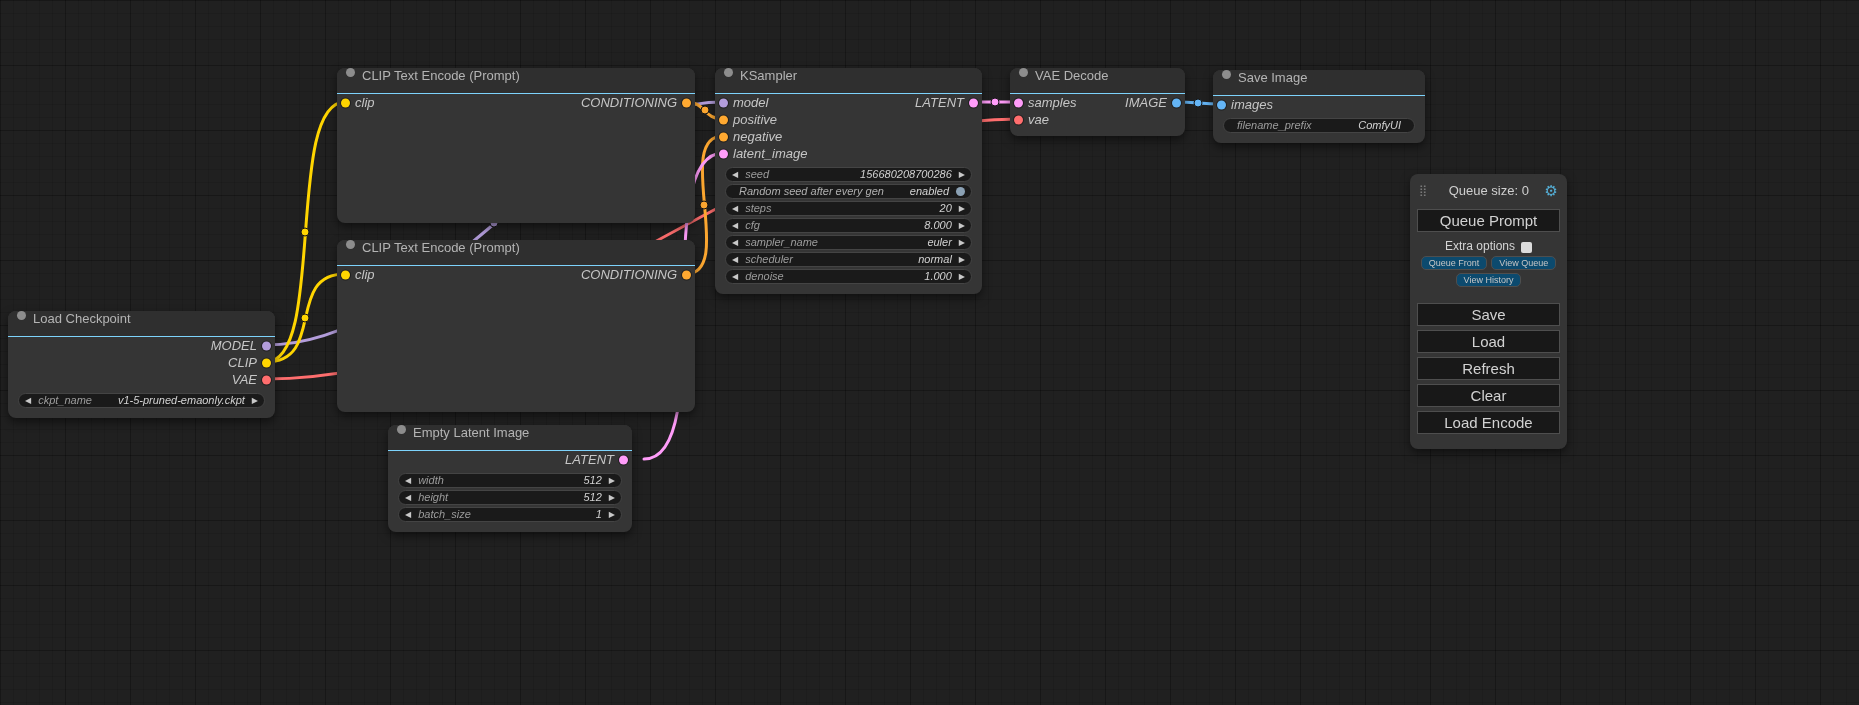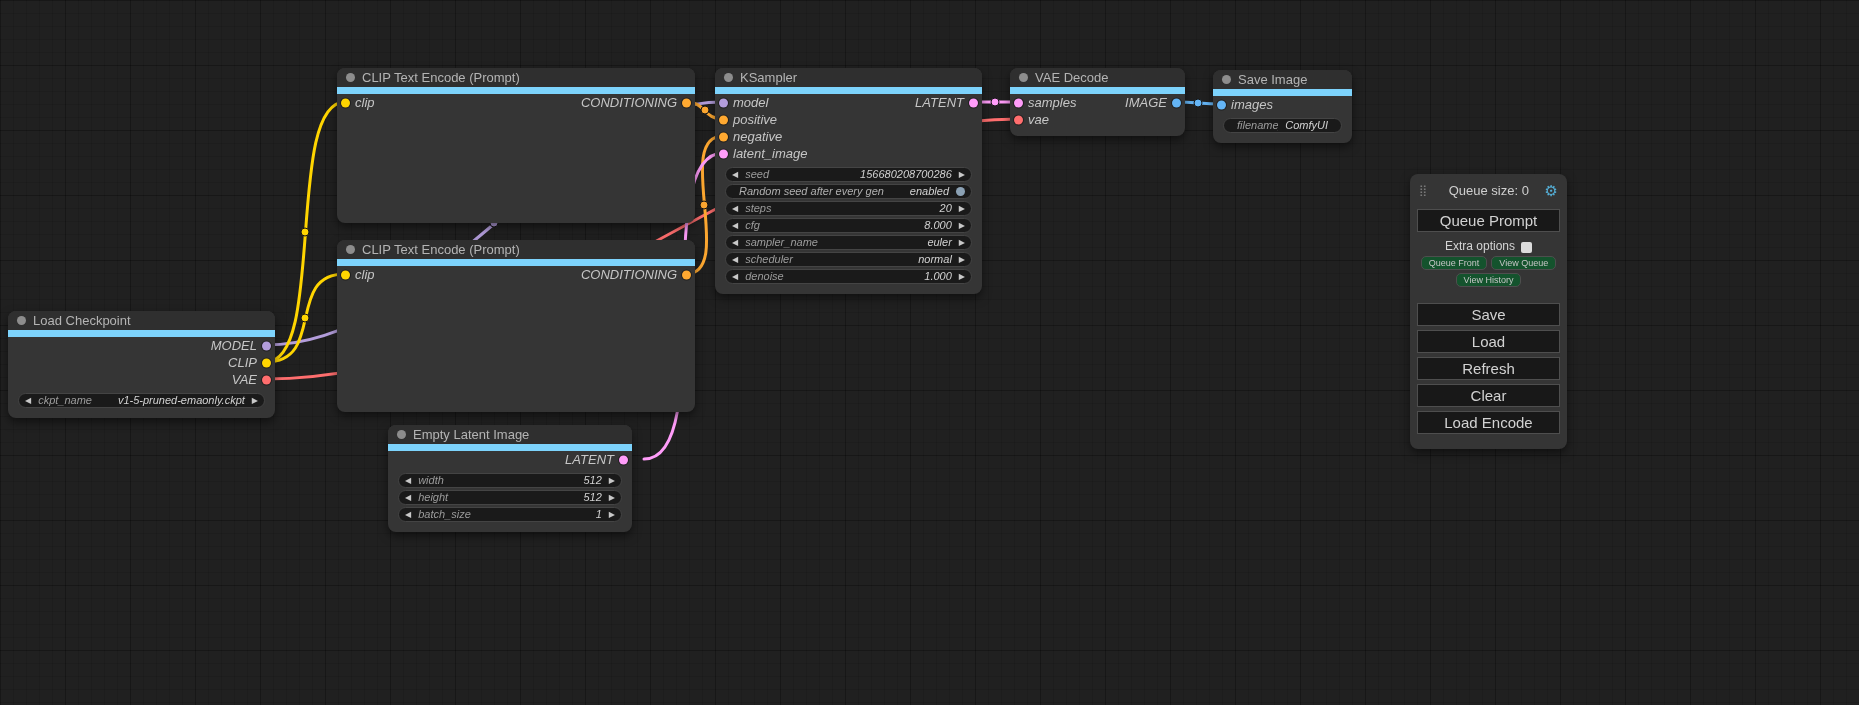--- a/index.html
+++ b/index.html
@@ -11,23 +11,23 @@
       linear-gradient(90deg, rgba(0,0,0,.22) 1px, transparent 1px),
       linear-gradient(rgba(0,0,0,.10) 1px, transparent 1px),
       linear-gradient(90deg, rgba(0,0,0,.10) 1px, transparent 1px);
     background-size:65px 65px, 65px 65px, 13px 13px, 13px 13px; }
   #wires { position:absolute; left:0; top:0; width:1859px; height:705px; }
   #wires path { fill:none; stroke-width:3; stroke-linecap:round; }
   #wires circle { stroke:#141414; stroke-width:1; }
 
   .node { position:absolute; background:#353535; border-radius:8px; overflow:hidden;
     box-shadow:0 4px 10px rgba(0,0,0,.5); display:flex; flex-direction:column; }
-  .node-title { flex:0 0 26px; height:26px; display:flex; align-items:center; gap:7px;
+  .node-title { flex:0 0 26px; height:26px; display:flex; align-items:flex-start; gap:7px;
     padding:0 9px; background:#2f2f2f; color:#b4b4b4; font-size:13px;
-    border-bottom:7px solid #7dd3fc; }
+    border-bottom:1px solid #7dd3fc; }
   .collapse-dot { width:9px; height:9px; border-radius:50%; background:#8d8d8d; flex:0 0 9px; }
   .title-text { white-space:nowrap; overflow:hidden; }
 
   .slot-row { position:relative; flex:0 0 17px; height:17px; display:flex; align-items:center;
     padding:0 18px; font-size:13px; color:#c6c6c6;font-style:italic; }
   .slot-row.both { justify-content:space-between; }
   .slot-row.in-only { justify-content:flex-start; }
   .slot-row.out-only { justify-content:flex-end; }
   .slot-dot { position:absolute; top:50%; transform:translateY(-50%); width:9px; height:9px;
     border-radius:50%; box-shadow:0 0 0 1px rgba(0,0,0,.4); }
@@ -56,21 +56,21 @@
   .drag-handle { color:#7a7a7a; font-size:11px; margin-right:6px; cursor:move; }
   .queue-size { flex:1; text-align:center; }
   .gear-icon { color:#54aed6; font-size:15px; cursor:pointer; line-height:1; }
   .menu-btn { display:block; width:100%; height:23px; margin:4px 0; background:#181818;
     border:1px solid #4e4e4e; border-radius:0; color:#d2d2d2; font-size:15px;
     font-family:inherit; cursor:pointer; }
   .extra-row { display:flex; align-items:flex-end; justify-content:center; gap:6px;
     font-size:12px; margin:7px 0 3px; }
   .checkbox { width:11px; height:11px; background:#dcdcdc; border-radius:2px; cursor:pointer; }
   .small-row { display:flex; justify-content:center; gap:4px; margin:3px 0; }
-  .small-btn { height:14px; background:#14532d; border:1px solid #4e4e4e; border-radius:5px;
+  .small-btn { height:14px; background:#0c4a6e; border:1px solid #4e4e4e; border-radius:5px;
     color:#c6c6c6; font-size:9px; line-height:11px; padding:0 7px; font-family:inherit; cursor:pointer; }
   .gap { height:9px; }
 </style>
 </head>
 <body>
 
 <div id="canvas">
 
   <svg id="wires">
     <path d="M266,345 C436,345 553,102 723,102" stroke="#b39ddb"></path>
@@ -256,21 +256,21 @@
       <span class="slot-label">IMAGE</span>
       <span class="slot-dot out" style="background: rgb(100, 181, 246);"></span>
     </div>
     <div class="slot-row in-only">
       <span class="slot-dot in" style="background: rgb(255, 110, 110);"></span>
       <span class="slot-label">vae</span>
     </div>
     <div class="node-pad"></div>
   </div>
 
-  <div class="node" style="left:1213px;top:70px;width:139px;">
+  <div class="node" style="left:1213px;top:70px;width:212px;">
     <div class="node-title">
       <span class="collapse-dot"></span>
       <span class="title-text">Save Image</span>
     </div>
     <div class="slot-row in-only">
       <span class="slot-dot in" style="background: rgb(100, 181, 246);"></span>
       <span class="slot-label">images</span>
     </div>
     <div class="widgets">
       <div class="widget">

